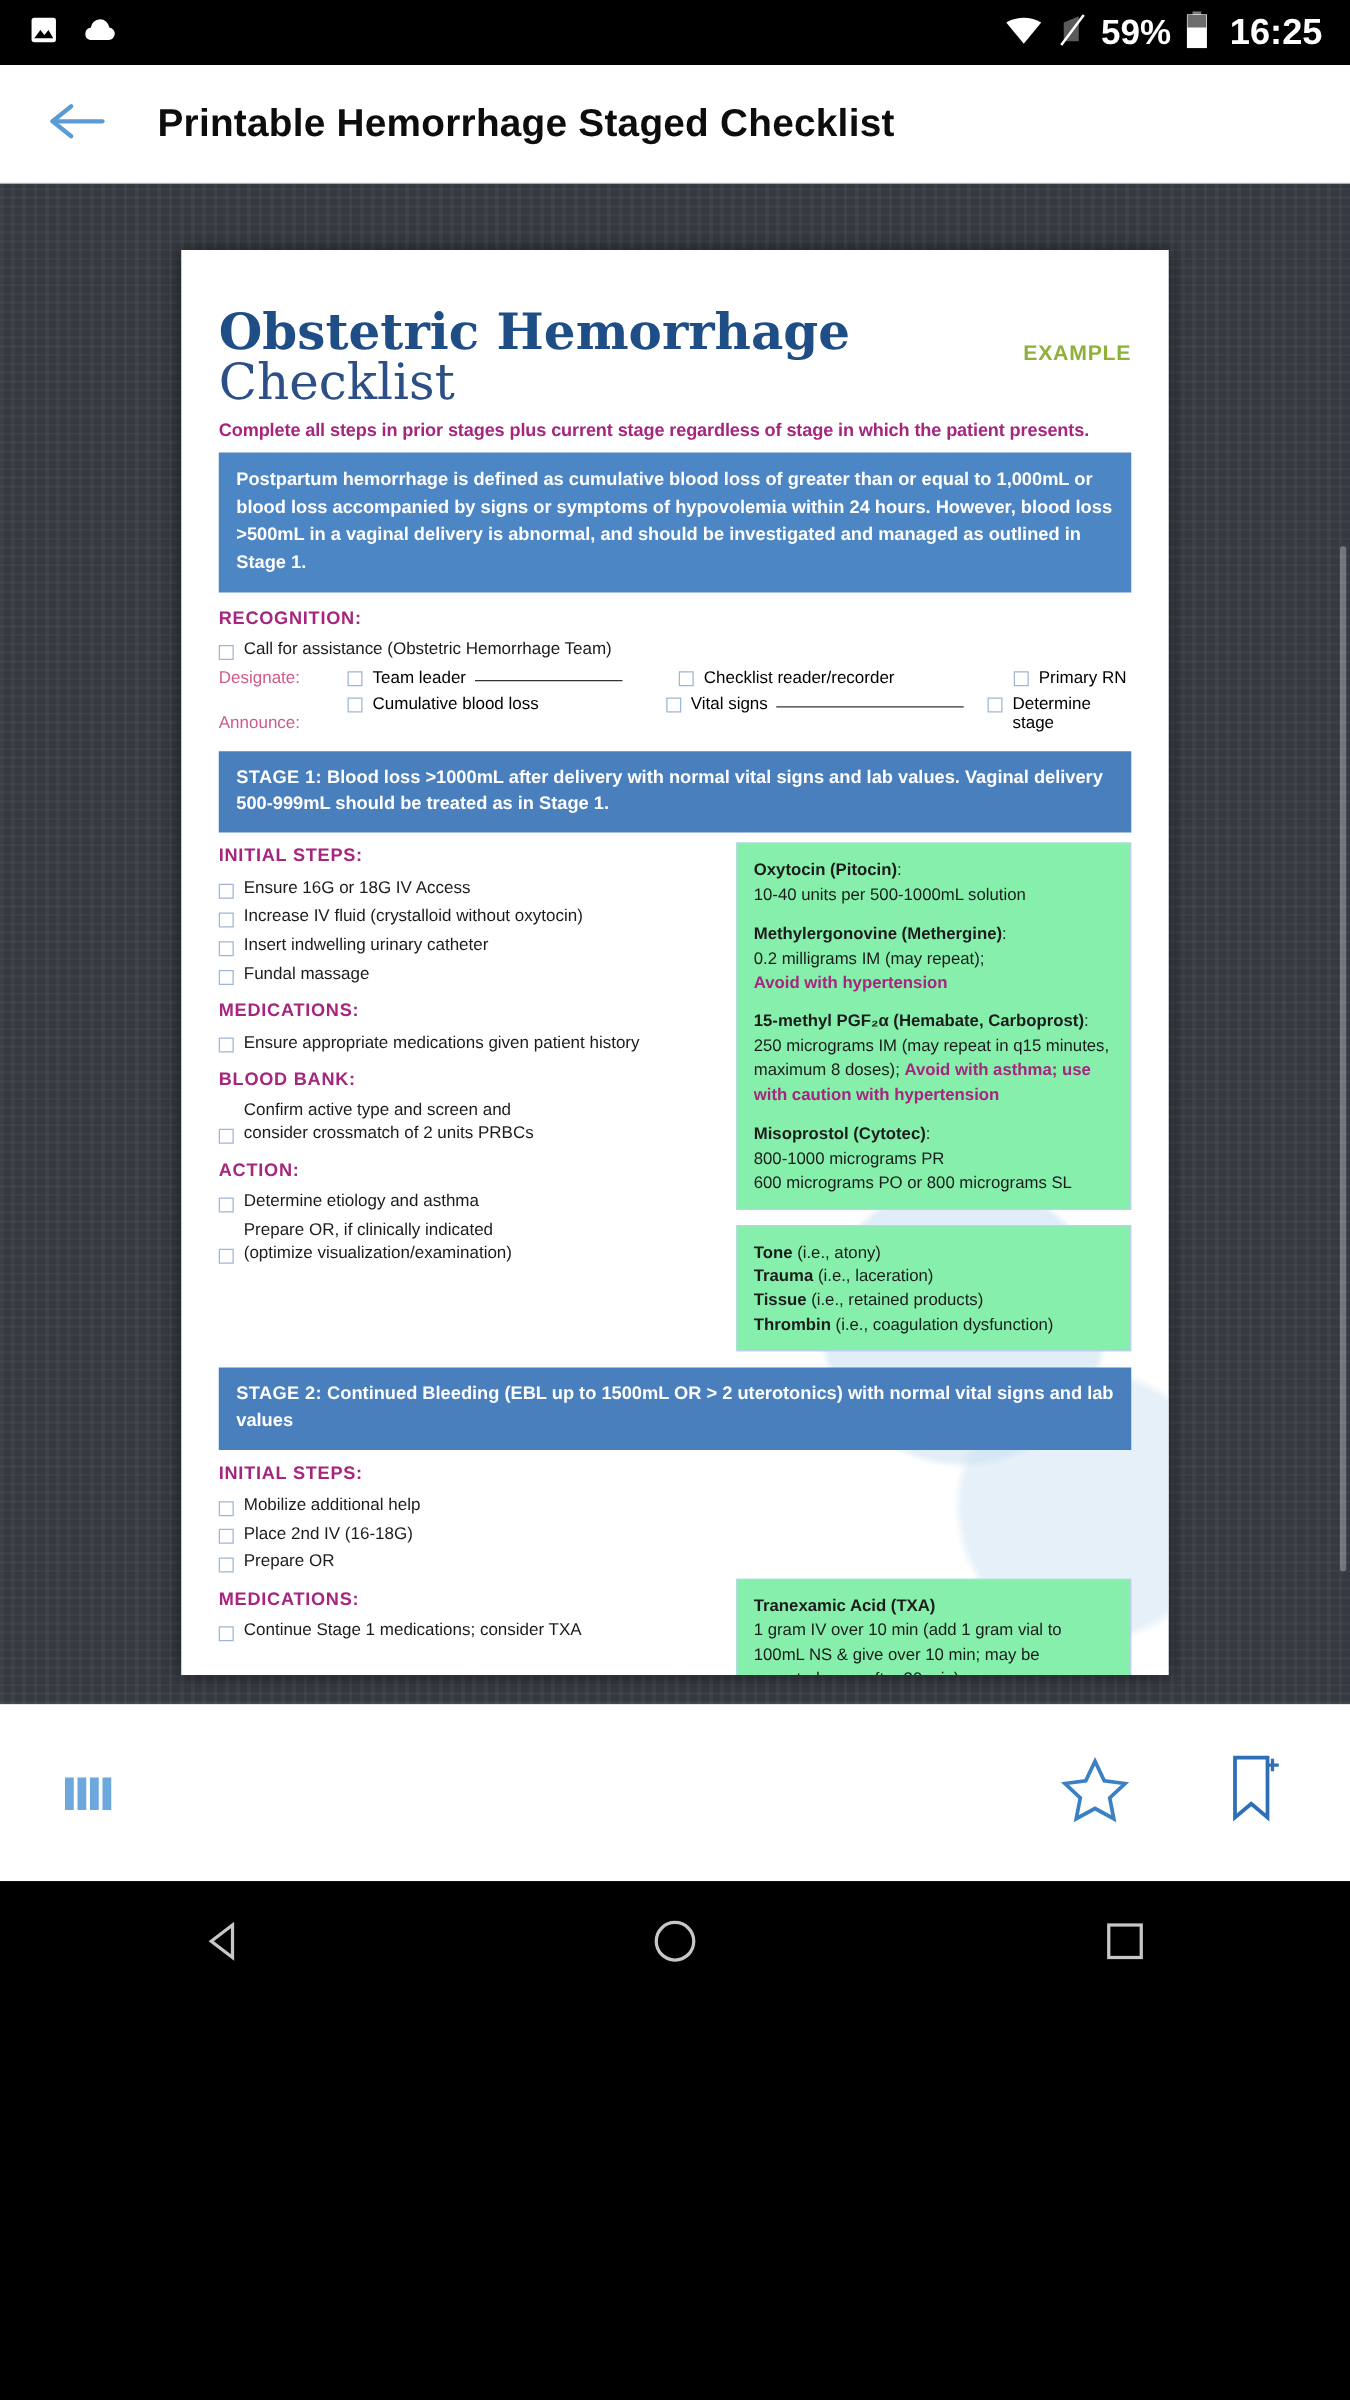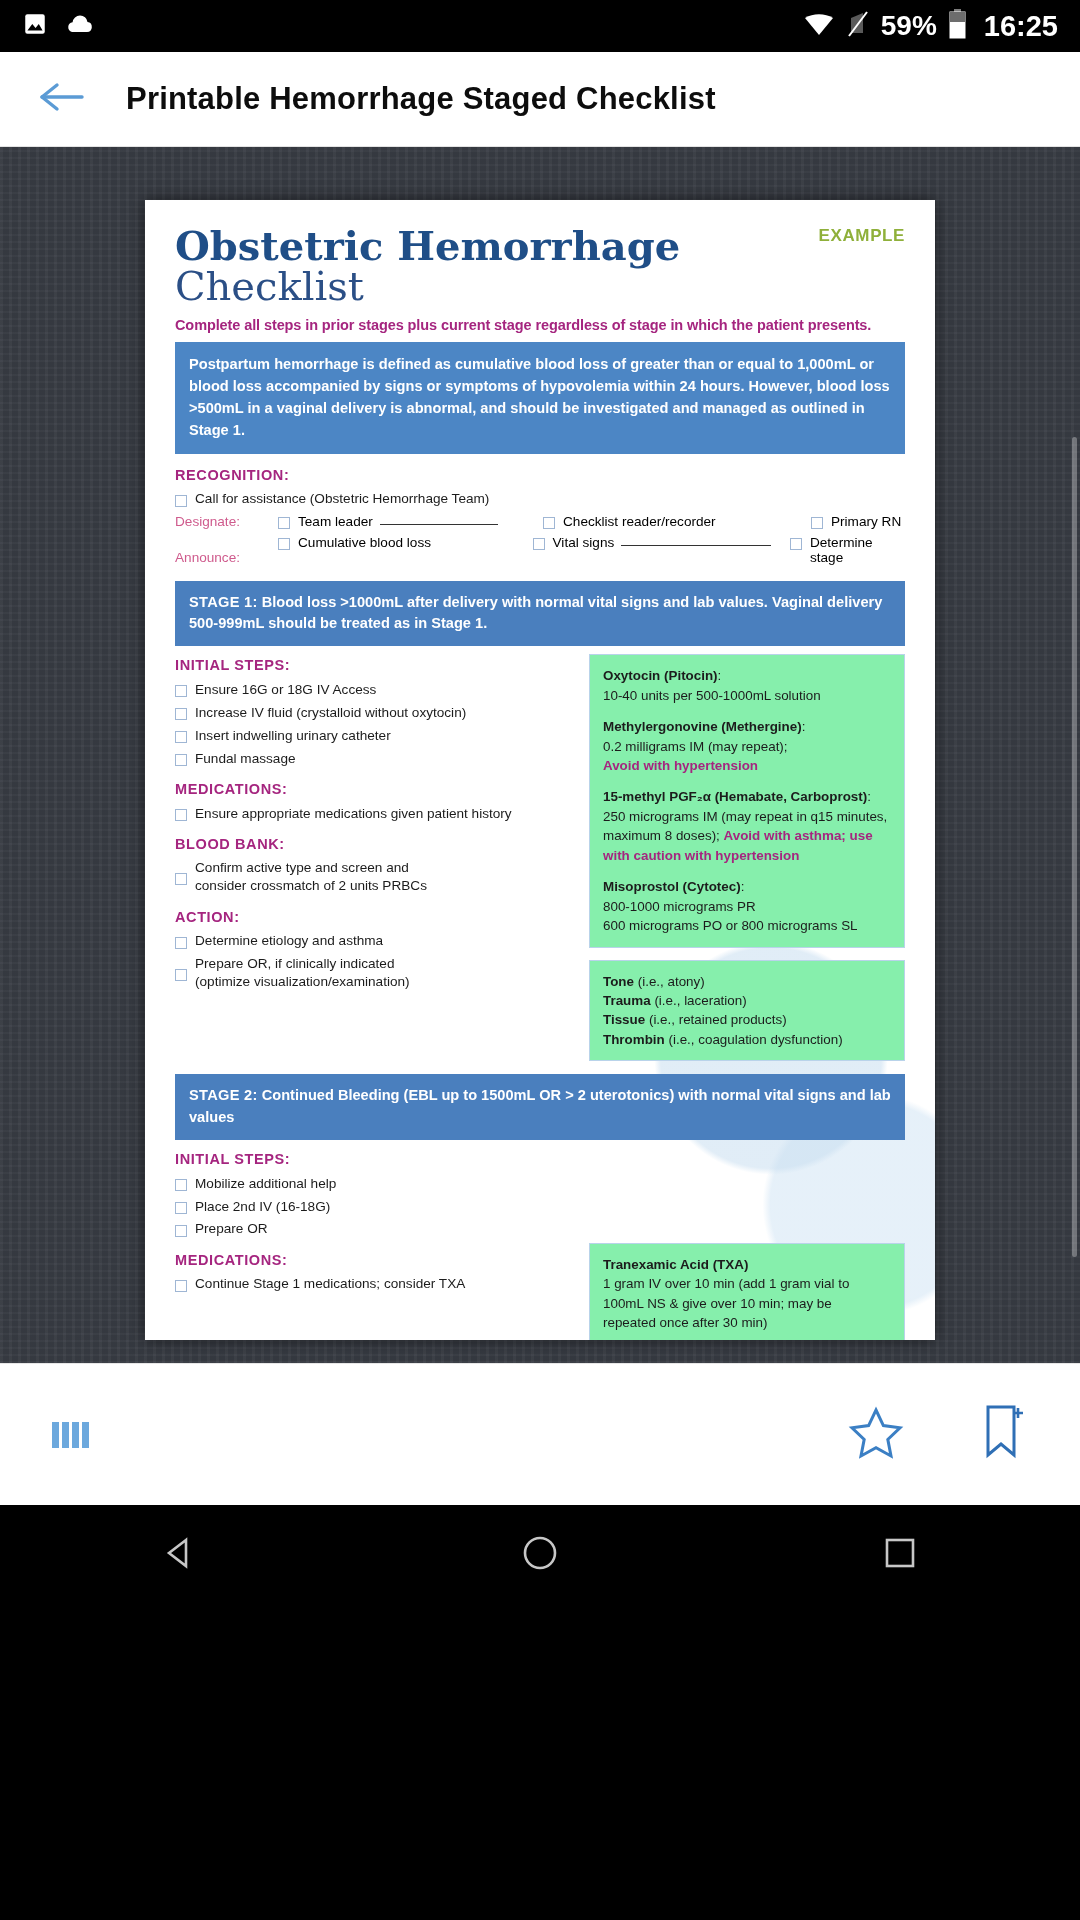--- a/index.html
+++ b/index.html
@@ -62,21 +62,21 @@
     content:""; position:absolute; right:-40px; top:690px;
     width:340px; height:420px;
     background:
       radial-gradient(circle at 40% 40%, rgba(200,222,240,.55) 0 34%, rgba(255,255,255,0) 36%),
       radial-gradient(circle at 70% 75%, rgba(205,226,243,.5) 0 26%, rgba(255,255,255,0) 28%);
     pointer-events:none;
   }
   .page > * { position: relative; z-index: 2; }
 
   
-  .doc-head { display: flex; align-items: flex-start; }
+  .doc-head { display: flex; align-items: center; margin-top: 20px; }
   .doc-title {
     font-family: "DejaVu Serif", "Liberation Serif", serif;
     font-size: 40px; color: #1f4e87; line-height: 1;
   }
   .doc-title b { font-weight: bold; }
   .doc-title span.light { font-weight: normal; color: #2b4f86; }
   .example-tag {
     margin-left: auto; margin-bottom: 6px;
     color: #8fb03a; font-weight: bold; font-size: 17px;
     letter-spacing: .6px; font-variant: small-caps;
@@ -100,21 +100,21 @@
   
   .sec-h {
     color: #a5257f; font-weight: bold; font-size: 14.5px;
     font-variant: small-caps; letter-spacing: .6px;
     margin: 13px 0 5px 0;
   }
   .sec-h.tight { margin-top: 11px; }
   .recog-label { color:#cf5b8d; font-size:13.6px; width:84px; flex:none; }
 
   
-  .crow { display: flex; align-items: center; font-size: 13.6px; color: #1c1c1c; padding: 2.5px 0; }
+  .crow { display: flex; align-items: flex-end; font-size: 13.6px; color: #1c1c1c; padding: 2.5px 0; }
   .cb {
     width: 12px; height: 12px; border: 1.4px solid #9fb6d4;
     flex: none; margin-top: 3px; margin-right: 8px; background: #fff;
   }
   .crow .txt { line-height: 1.32; }
   .crow .txt .ind { display:block; }
   .blank { display:inline-block; border-bottom: 1.6px solid #333; height: 11px; }
 
   .recog-line { display: flex; align-items: flex-end; padding: 3px 0; gap: 19px; }
   .recog-cells { display: flex; flex: 1; }

